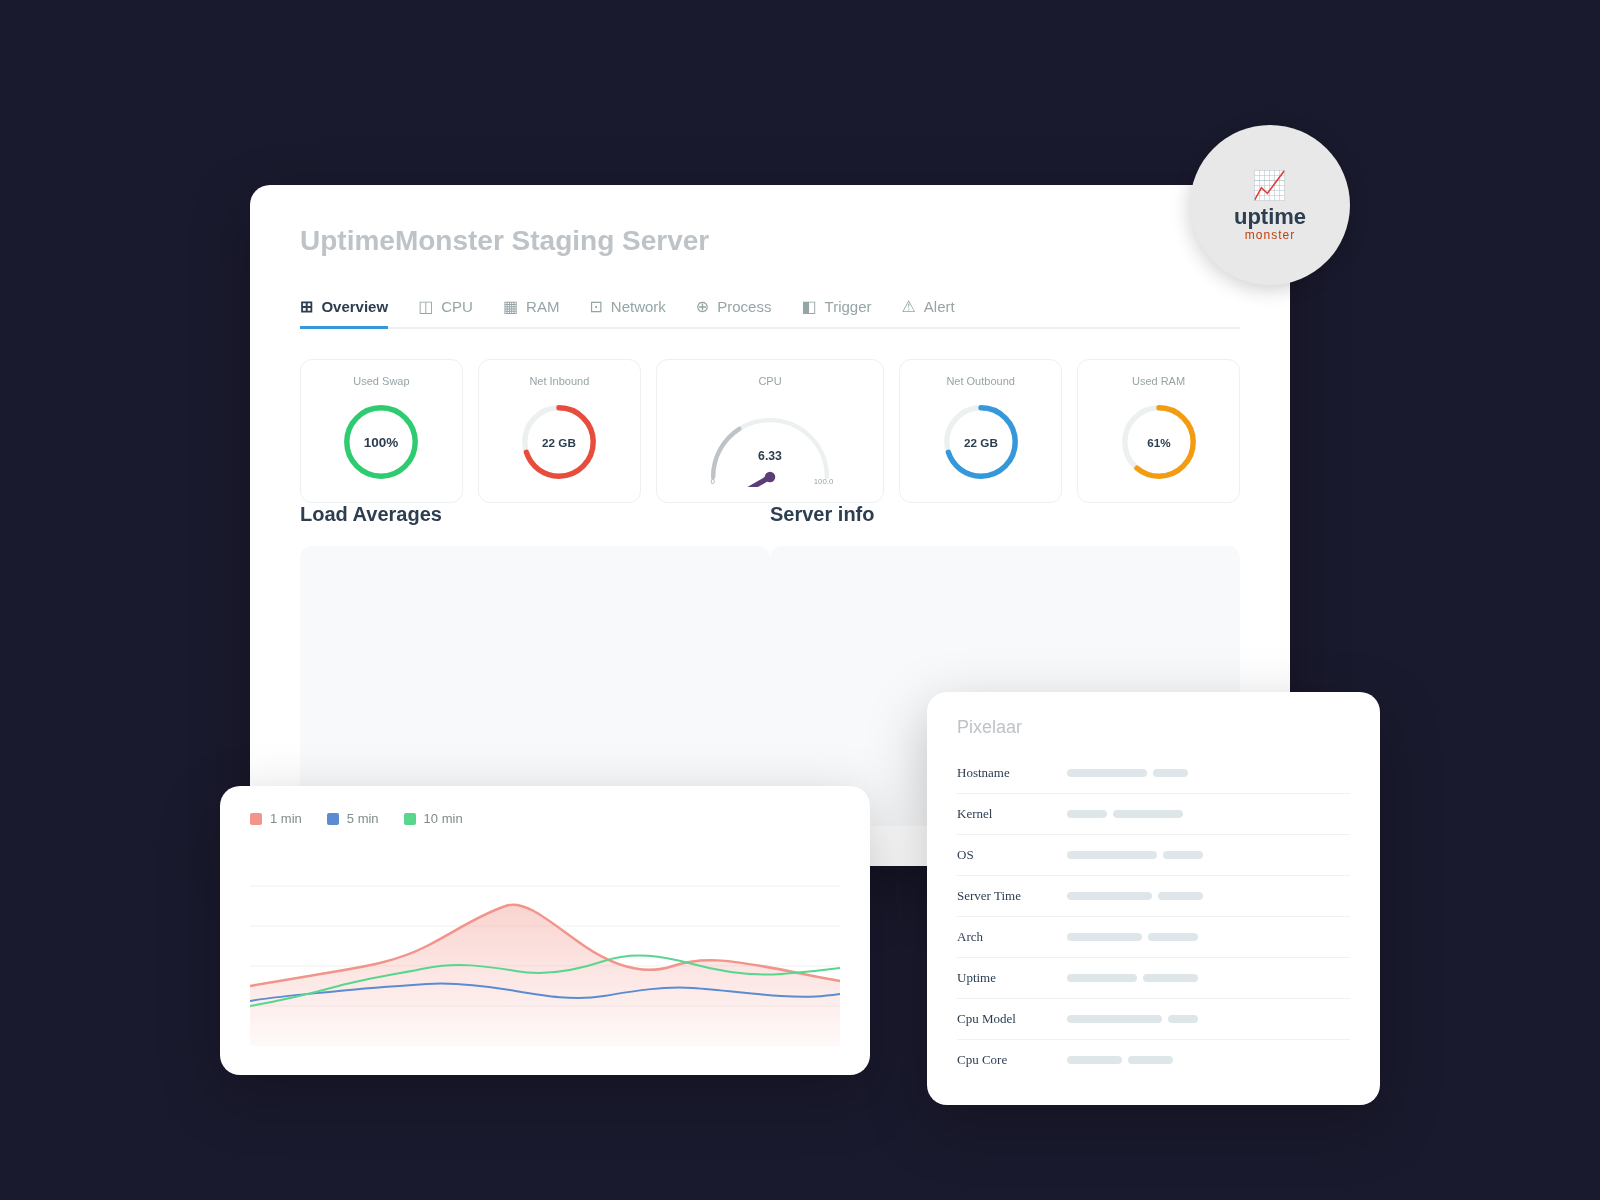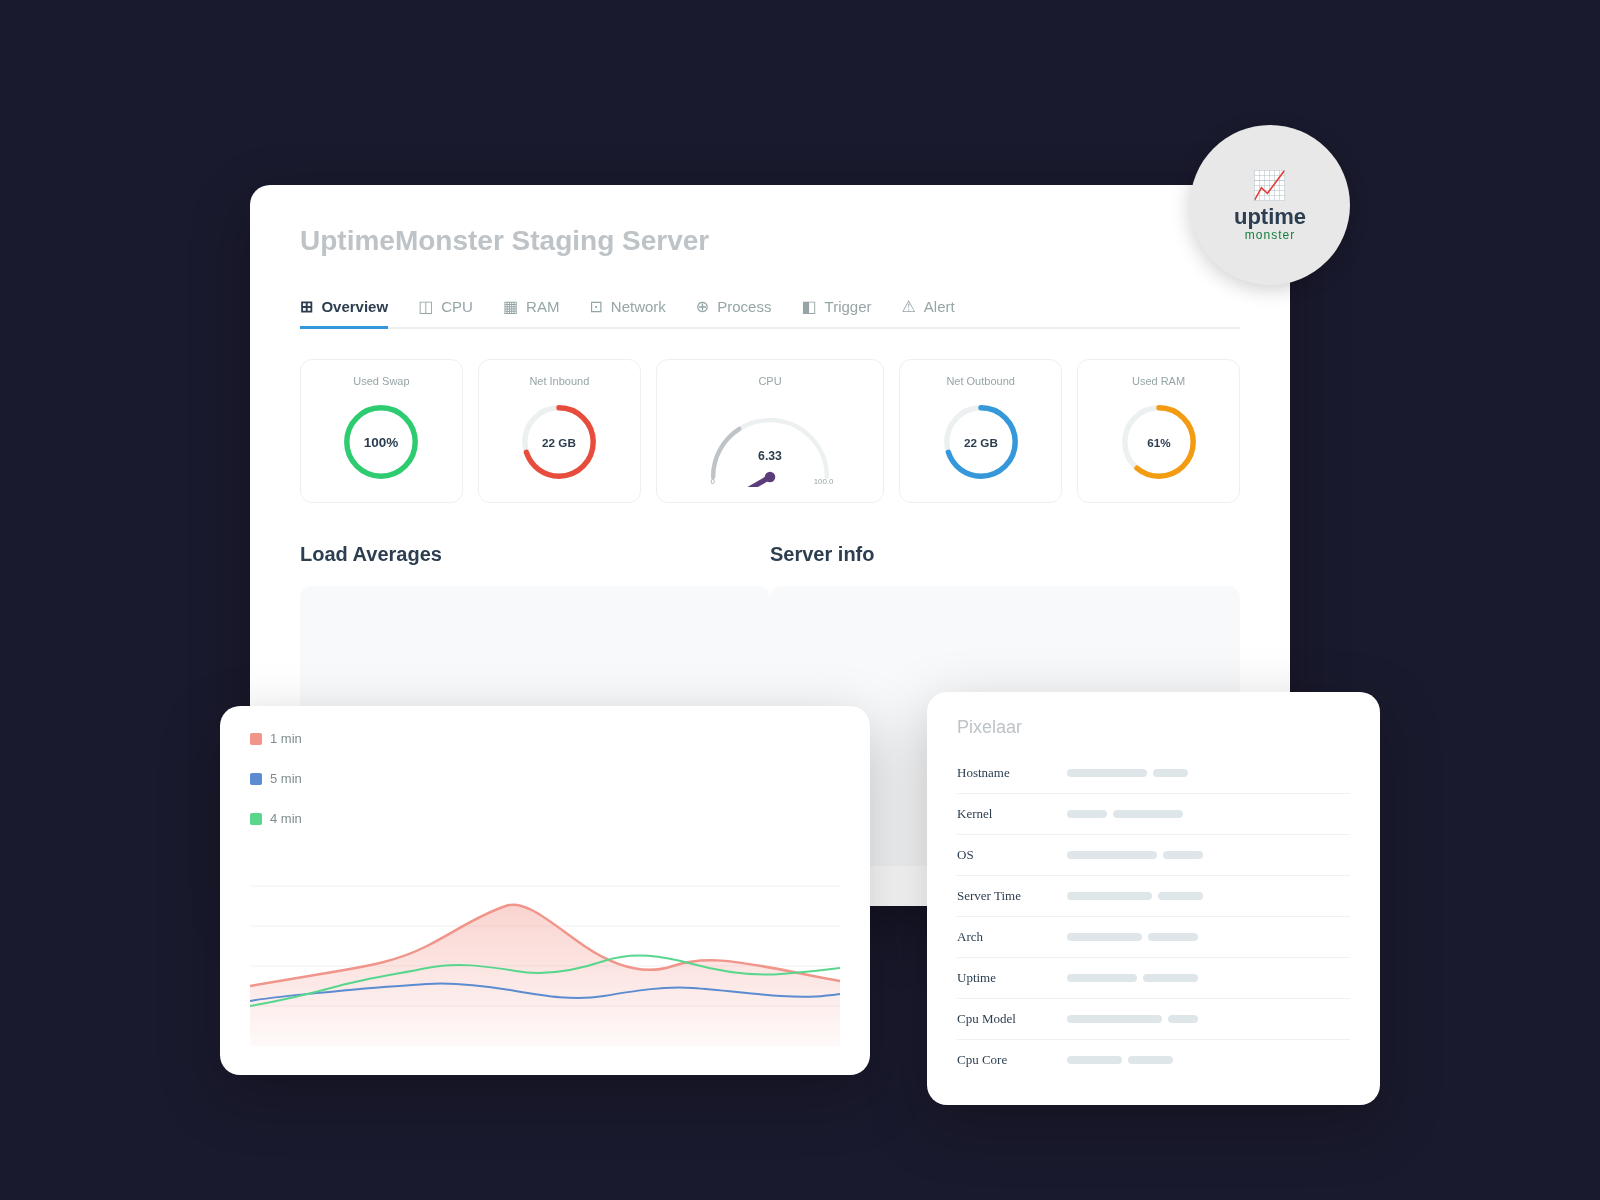--- a/index.html
+++ b/index.html
@@ -41,21 +41,21 @@
       margin-bottom: 4px;
     }
     .logo-circle .logo-text {
       font-size: 22px;
       font-weight: 700;
       color: #2c3e50;
       line-height: 1;
     }
     .logo-circle .logo-sub {
       font-size: 12px;
-      color: #15803d;
+      color: #c2410c;
       letter-spacing: 1px;
     }
 
     
     .main-card {
       position: absolute;
       top: 60px;
       left: 0;
       right: 60px;
       background: #fff;
@@ -97,21 +97,20 @@
       font-weight: 600;
     }
     .tab-icon {
       font-size: 16px;
     }
 
     
     .gauges-row {
       display: flex;
       gap: 15px;
-      margin-bottom: 40px;
     }
     .gauge-card {
       flex: 1;
       border: 1px solid #ecf0f1;
       border-radius: 12px;
       padding: 15px;
       display: flex;
       flex-direction: column;
       align-items: center;
     }
@@ -214,21 +213,20 @@
       border-radius: 20px;
       padding: 25px 30px;
       box-shadow: 0 20px 60px rgba(0,0,0,0.25);
       z-index: 5;
     }
 
     .legend {
       display: flex;
       gap: 25px;
       margin-bottom: 20px;
-      flex-direction: column;
     }
     .legend-item {
       display: flex;
       align-items: center;
       gap: 8px;
       font-size: 13px;
       color: #7f8c8d;
     }
     .legend-dot {
       width: 12px;
@@ -378,21 +376,21 @@
       <div class="legend-item">
         <div class="legend-dot" style="background:#f1948a;"></div>
         <span>1 min</span>
       </div>
       <div class="legend-item">
         <div class="legend-dot" style="background:#5b8bd0;"></div>
         <span>5 min</span>
       </div>
       <div class="legend-item">
         <div class="legend-dot" style="background:#58d68d;"></div>
-        <span>4 min</span>
+        <span>10 min</span>
       </div>
     </div>
 
     
     <svg class="chart-svg" viewBox="0 0 600 200" preserveAspectRatio="none">
 
       <line x1="0" y1="40" x2="600" y2="40" stroke="#f0f0f0" stroke-width="1"></line>
       <line x1="0" y1="80" x2="600" y2="80" stroke="#f0f0f0" stroke-width="1"></line>
       <line x1="0" y1="120" x2="600" y2="120" stroke="#f0f0f0" stroke-width="1"></line>
       <line x1="0" y1="160" x2="600" y2="160" stroke="#f0f0f0" stroke-width="1"></line>

